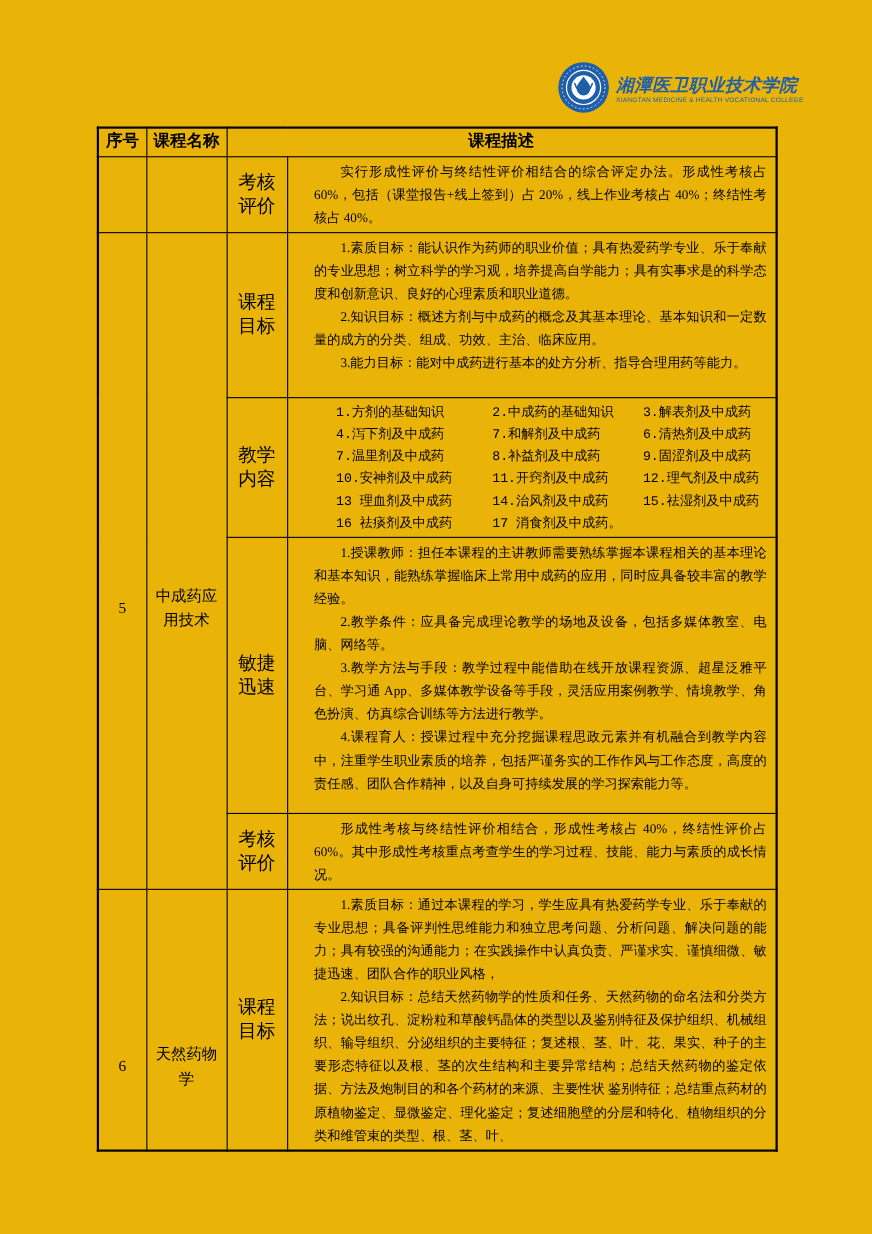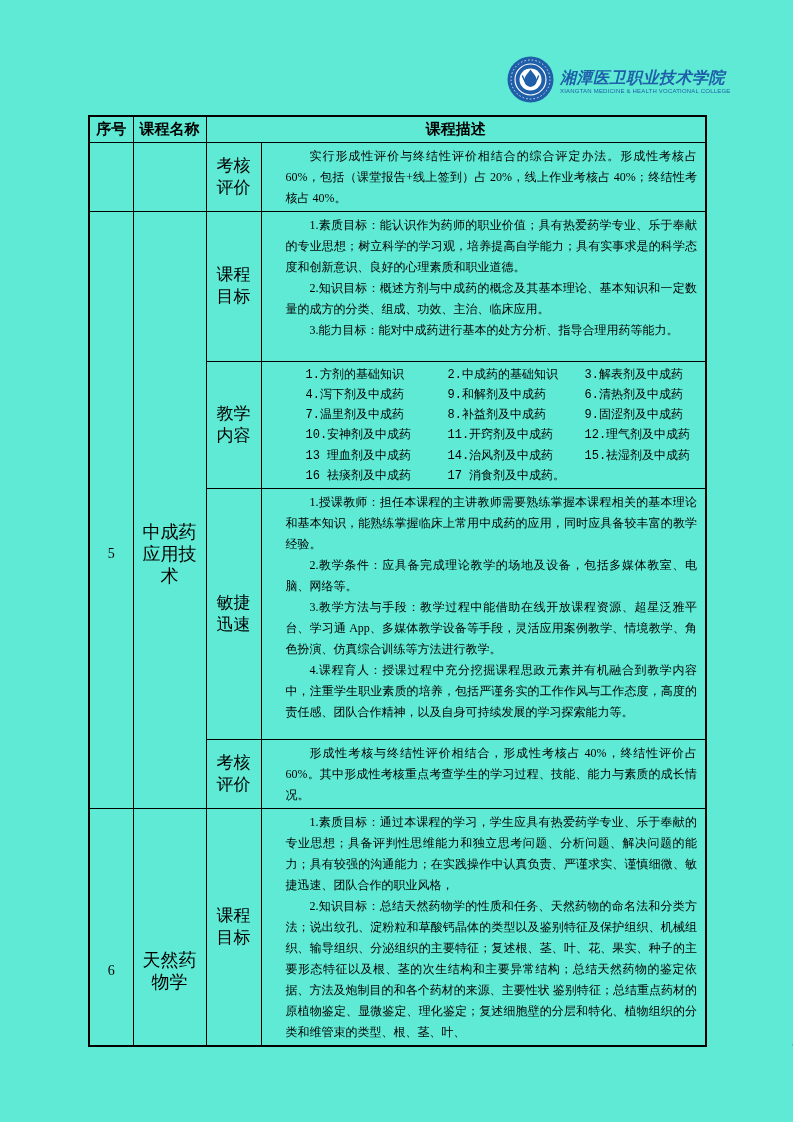--- a/index.html
+++ b/index.html
@@ -1,17 +1,17 @@
 <!DOCTYPE html>
 <html><head>
 <meta charset="utf-8">
 <style>
   html,body{margin:0;padding:0;background:#888;}
   .page{
-    position:relative;width:793px;height:1122px;background:#5eead4;
+    position:relative;width:793px;height:1122px;background:#eab308;
     margin:0 auto;overflow:hidden;
     font-family:"Liberation Serif","DejaVu Serif",serif;color:#000;
   }
   
   .logo-row{position:absolute;top:56px;left:507px;display:flex;align-items:center;gap:6px;}
   .logo-badge{flex:0 0 auto;}
   .logo-text{display:flex;flex-direction:column;justify-content:center;}
   .logo-zh{
     font-size:16px;font-weight:bold;font-style:italic;color:#1f5fa9;
     letter-spacing:0.5px;white-space:nowrap;line-height:18px;
@@ -28,21 +28,21 @@
   }
   table.course th,table.course td{border:1px solid #000;box-sizing:border-box;}
   th.h{
     font-size:15px;font-weight:bold;height:26px;padding:1px 2px;
     vertical-align:middle;line-height:22px;
   }
   td.c-no{
     text-align:center;vertical-align:middle;font-size:14px;padding:2px;
   }
   td.c-name{
-    text-align:center;vertical-align:middle;font-size:18px;line-height:22px;padding:2px 4px;
+    text-align:center;vertical-align:middle;font-size:14px;line-height:22px;padding:2px 4px;
   }
   td.c-no.push,td.c-name.push{padding-top:90px;}
   td.c-label{
     text-align:center;vertical-align:middle;font-size:17px;line-height:22px;padding:2px 10px;
   }
   td.c-body{
     font-size:12px;line-height:21px;vertical-align:top;
     padding:3px 8px 2px 24px;text-align:justify;
   }
   td.c-body p{margin:0;text-indent:2em;}
@@ -125,21 +125,21 @@
         </td>
       </tr>
       <tr>
         <td class="c-label">教学内容</td>
         <td class="c-body h-content5">
           <div class="tc-grid">
               <span>1.方剂的基础知识</span>
               <span>2.中成药的基础知识</span>
               <span>3.解表剂及中成药</span>
               <span>4.泻下剂及中成药</span>
-              <span>9.和解剂及中成药</span>
+              <span>7.和解剂及中成药</span>
               <span>6.清热剂及中成药</span>
               <span>7.温里剂及中成药</span>
               <span>8.补益剂及中成药</span>
               <span>9.固涩剂及中成药</span>
               <span>10.安神剂及中成药</span>
               <span>11.开窍剂及中成药</span>
               <span>12.理气剂及中成药</span>
               <span>13 理血剂及中成药</span>
               <span>14.治风剂及中成药</span>
               <span>15.祛湿剂及中成药</span>

